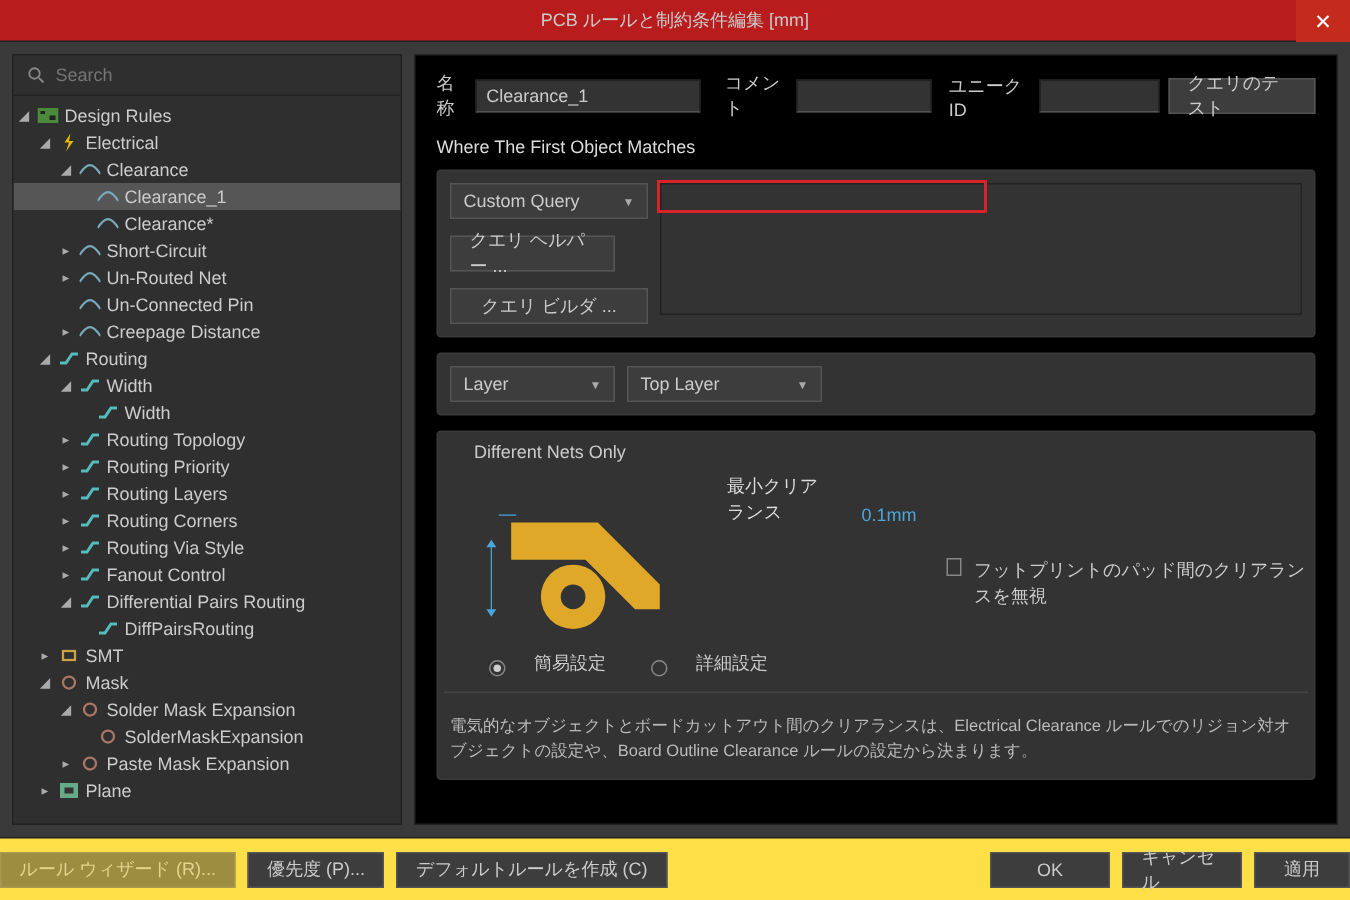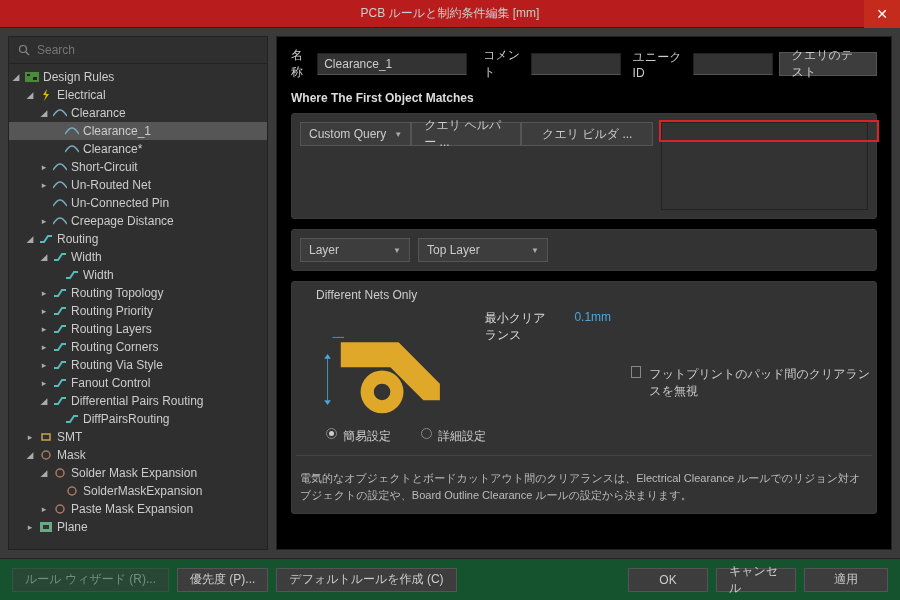--- a/index.html
+++ b/index.html
@@ -14,37 +14,37 @@
 .tn{display:flex;align-items:center;gap:4px;height:18px;padding:0 4px;white-space:nowrap;cursor:default}
 .tn.sel{background:#565656}
 .tw{width:10px;text-align:center;color:#aaa;font-size:9px}
 .ic{width:14px;height:12px;display:inline-flex;align-items:center;justify-content:center}
 .ic svg{display:block}
 .rightpanel{flex:1;background:#000000;border:1px solid #222;padding:10px 14px;overflow:auto}
 .row{display:flex;align-items:center;gap:6px;margin-bottom:10px}
 .lbl{color:#ccc}
 .txtinput{background:#333;border:1px solid #222;border-bottom:1px solid #555;height:22px;padding:0 6px;color:#ccc}
 .btn{background:#3d3d3d;border:1px solid #555;height:24px;padding:0 12px;color:#ccc;cursor:default;display:inline-flex;align-items:center;justify-content:center}
-.grouphdr{font-weight:bold;color:#ddd;margin:4px 0 8px 0}
+.grouphdr{font-weight:normal;color:#ddd;margin:4px 0 8px 0}
 .groupbox{border:1px solid #3a3a3a;border-radius:3px;padding:8px;margin-bottom:10px;background:#333}
 .dropdown{background:#3d3d3d;border:1px solid #555;height:24px;padding:0 8px;display:inline-flex;align-items:center;justify-content:space-between;min-width:110px;cursor:default}
 .dropdown .arr{font-size:8px;color:#aaa;margin-left:8px}
 .queryarea{flex:1;background:#333;border:1px solid #222;height:88px;padding:4px 6px;font-family:"Consolas",monospace;position:relative}
 .redbox{border:2px solid #d8232a;position:absolute;pointer-events:none}
 .constraint{padding:6px 4px}
 .difflabel{color:#4da6d9;margin-left:20px;margin-bottom:6px}
 .clearviz{display:flex;align-items:center;gap:20px;margin:4px 0 10px 20px}
 .radios{display:flex;gap:30px;margin-left:30px;margin-top:8px}
-.radio{display:flex;align-items:flex-start;gap:6px}
+.radio{display:flex;align-items:flex-end;gap:19px}
 .radio .dot{width:11px;height:11px;border-radius:50%;border:1px solid #888;display:inline-block;position:relative}
 .radio.on .dot::after{content:"";width:5px;height:5px;border-radius:50%;background:#ccc;position:absolute;top:2px;left:2px}
 .chk{width:12px;height:12px;border:1px solid #888;background:#333;display:inline-block}
 .hr{height:1px;background:#444;margin:10px 0}
 .footnote{font-size:11px;color:#bbb;line-height:1.5;padding:4px}
-.footer{height:42px;border-top:1px solid #222;display:flex;align-items:center;padding:0 12px;gap:8px;background:#14532d}
+.footer{height:42px;border-top:1px solid #222;display:flex;align-items:center;padding:0 0;gap:8px;background:#fde047}
 .footer .spacer{flex:1}
 .svgclear{width:180px;height:110px}
 .valnum{color:#4da6d9}
 .minlbl{color:#ddd;margin-left:6px}
 </style>
 </head>
 <body>
 
 <div class="titlebar">
   <span>PCB ルールと制約条件編集 [mm]</span>
@@ -306,21 +306,21 @@
       <span class="lbl" style="margin-left:10px">コメント</span>
       <input class="txtinput" style="width: 90px;" value="">
       <span class="lbl" style="margin-left:6px">ユニーク ID</span>
       <input class="txtinput" style="width: 80px;" value="">
       <span class="btn" style="margin-left:auto">クエリのテスト</span>
     </div>
 
     <div class="grouphdr">Where The First Object Matches</div>
     <div class="groupbox">
       <div style="display:flex;gap:8px">
-        <div style="display:flex;gap:0">
+        <div style="display:flex;flex-direction:column;gap:11px">
           <div class="dropdown">
               <span>Custom Query</span>
               <span class="arr">▼</span>
             </div>
           <span class="btn" style="width:110px">クエリ ヘルパー ...</span>
           <span class="btn" style="width:132px">クエリ ビルダ ...</span>
         </div>
         <div class="queryarea">
           <div class="redbox" style="left:-3px;top:-3px;width:220px;height:22px"></div>
         </div>
@@ -348,21 +348,21 @@
             <line x1="20" y1="24" x2="34" y2="24" stroke="#4da6d9" stroke-width="1"></line>
             <line x1="14" y1="50" x2="14" y2="100" stroke="#4da6d9" stroke-width="1"></line>
             <path d="M10 50 L14 44 L18 50 Z" fill="#4da6d9"></path>
             <path d="M10 100 L14 106 L18 100 Z" fill="#4da6d9"></path>
             <path d="M30 30 L100 30 L150 80 L150 100 L130 100 L90 60 L30 60 Z" fill="#e0a828"></path>
             <path d="M30 40 L30 30 L35 30 L35 36 L40 36 L40 30 L45 30 L45 36 L50 36 L50 30" fill="none" stroke="#333" stroke-width="0"></path>
             <circle cx="80" cy="90" r="26" fill="#e0a828"></circle>
             <circle cx="80" cy="90" r="10" fill="#333"></circle>
           </svg>
           <div style="display:flex;flex-direction:column;gap:4px;margin-top:2px">
-            <div style="display:flex;gap:20px;align-items:flex-start">
+            <div style="display:flex;gap:20px;align-items:flex-end">
               <span class="minlbl">最小クリアランス</span>
               <span class="valnum">0.1mm</span>
             </div>
           </div>
         </div>
         <div style="display:flex;gap:8px;margin-top:40px">
           <span class="chk"></span>
           <span>フットプリントのパッド間のクリアランスを無視</span>
         </div>
       </div>
@@ -382,14 +382,14 @@
   </div>
 </div>
 
 <div class="footer">
   <span class="btn" style="opacity:.5">ルール ウィザード (R)...</span>
   <span class="btn">優先度 (P)...</span>
   <span class="btn">デフォルトルールを作成 (C)</span>
   <span class="spacer"></span>
   <span class="btn" style="width:80px">OK</span>
   <span class="btn" style="width:80px">キャンセル</span>
-  <span class="btn" style="width:84px">適用</span>
+  <span class="btn" style="width:64px">適用</span>
 </div>
 
 </body></html>

